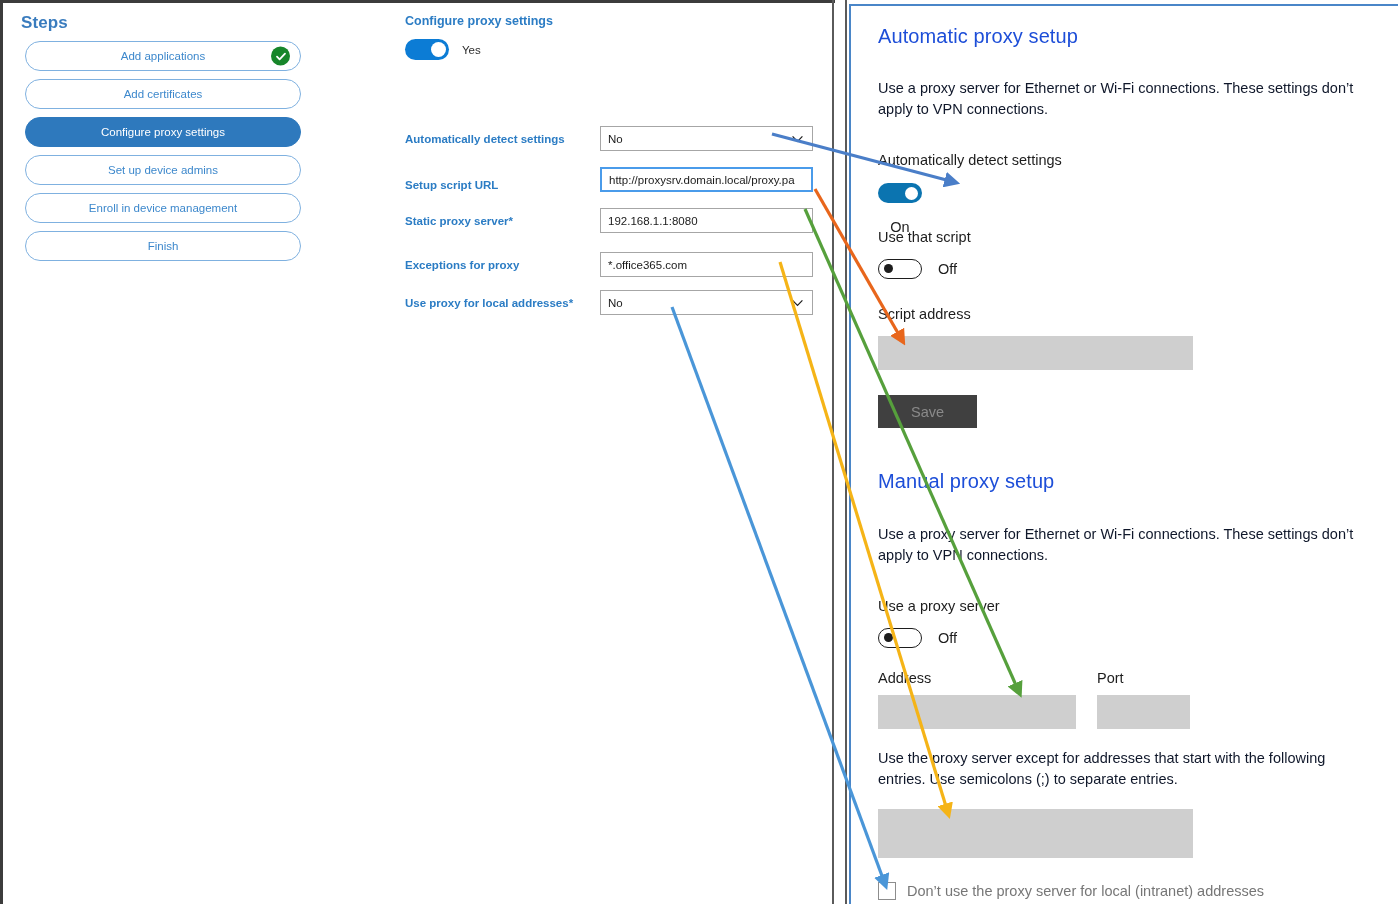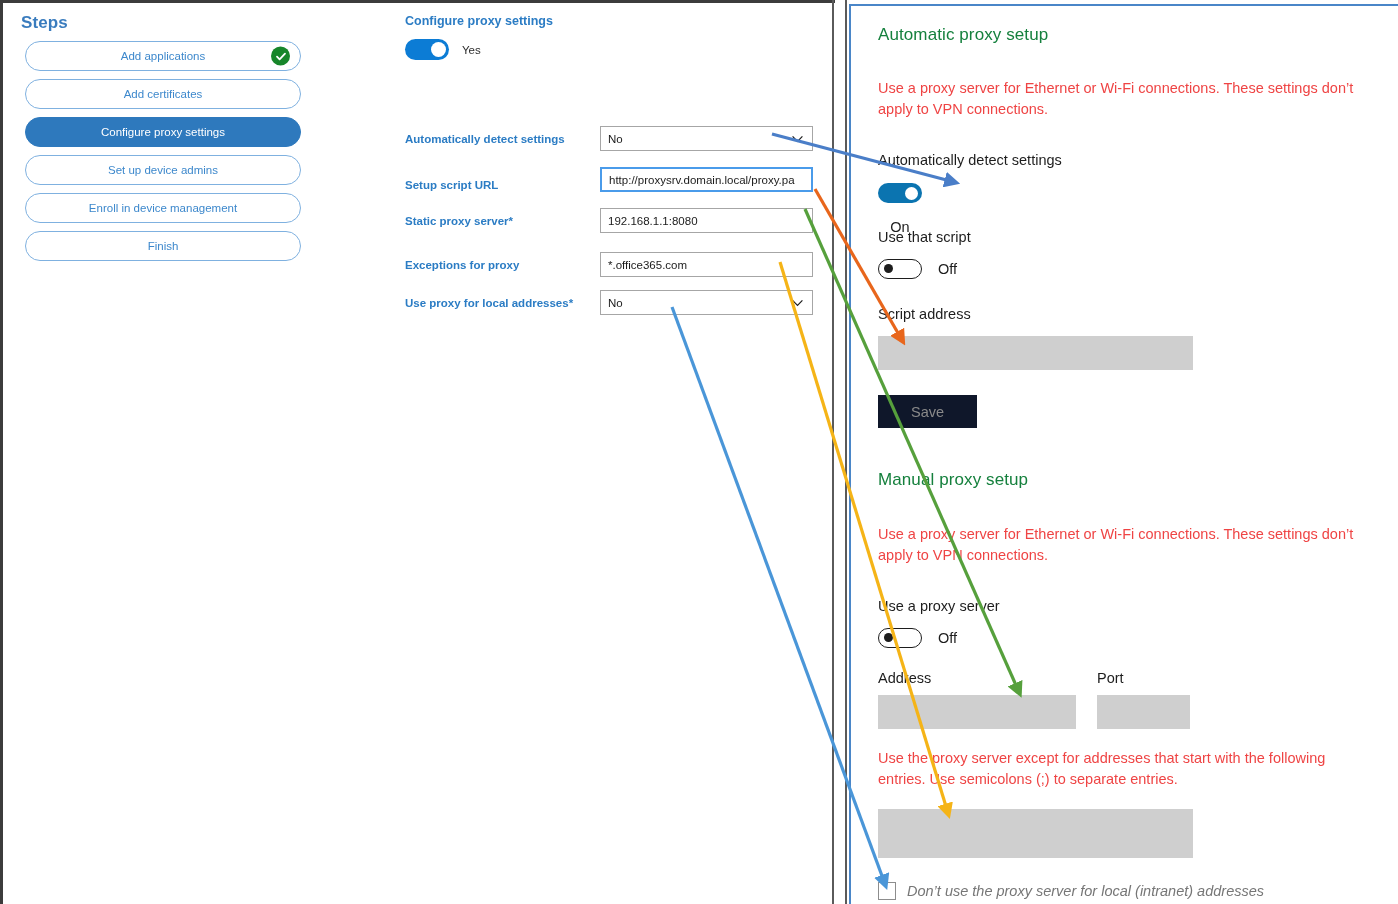--- a/index.html
+++ b/index.html
@@ -72,35 +72,35 @@
     font-size:11.5px;color:#1b1b1b;padding:0 7px;position:relative;
   }
   .ctl.focused{border:2px solid #4a9bea;}
   .ctl .chev{
     position:absolute;right:9px;top:50%;transform:translateY(-50%);
     width:11px;height:7px;
   }
 
   
   .ws{position:absolute;left:27px;color:#1a1a1a;}
-  .ws-h1{font-size:17px;font-weight:400;color:#15803d;letter-spacing:.1px;}
-  .ws-p{font-size:14.5px;line-height:21px;color:#ef4444;width:498px;}
+  .ws-h1{font-size:20px;font-weight:400;color:#1d4ed8;letter-spacing:.1px;}
+  .ws-p{font-size:14.5px;line-height:21px;color:#0f172a;width:498px;}
   .ws-lbl{font-size:14.5px;color:#1d1d1d;}
   .ws-tgl{
     width:44px;height:20px;border-radius:10px;position:relative;flex:none;
   }
   .ws-tgl.on{background:#0b74b0;}
   .ws-tgl.on .k{position:absolute;width:13px;height:13px;border-radius:50%;background:#fff;top:3.5px;right:4px;}
   .ws-tgl.off{background:#fff;border:1.6px solid #1d1d1d;box-sizing:border-box;}
   .ws-tgl.off .k{position:absolute;width:9px;height:9px;border-radius:50%;background:#1d1d1d;top:4px;left:5px;}
   .ws-tgl-row{display:flex;align-items:center;gap:16px;}
   .ws-tgl-txt{font-size:14.5px;color:#1d1d1d;}
   .ws-box{background:#cfcfcf;}
   .ws-btn{
-    background:#0f172a;color:#8a8a8a;font-size:14.5px;
+    background:#404040;color:#8a8a8a;font-size:14.5px;
     display:flex;align-items:center;justify-content:center;
   }
   .ws-check{
     width:18px;height:18px;border:1.6px solid #8d8d8d;background:#fff;box-sizing:border-box;
   }
   .ws-check-row{display:flex;align-items:center;gap:11px;}
   .ws-check-lbl{font-size:14.5px;color:#767676;}
 
   
   #arrows{position:absolute;left:0;top:0;width:1398px;height:904px;pointer-events:none;}
@@ -237,21 +237,21 @@
   </div>
 
   <div class="ws ws-lbl" style="top:664px;">Address</div>
   <div class="ws ws-box" style="top:689px;width:198px;height:34px;"></div>
   <div class="ws ws-lbl" style="top:664px;left:246px;">Port</div>
   <div class="ws ws-box" style="top:689px;left:246px;width:93px;height:34px;"></div>
 
   <div class="ws ws-p" style="top:742px;">Use the proxy server except for addresses that start with the following entries. Use semicolons (;) to separate entries.</div>
   <div class="ws ws-box" style="top:803px;width:315px;height:49px;"></div>
 
-  <div class="ws ws-check-row" style="top:876px;font-style:italic;">
+  <div class="ws ws-check-row" style="top:876px;">
     <span class="ws-check"></span>
     <span class="ws-check-lbl">Don’t use the proxy server for local (intranet) addresses</span>
   </div>
 </div>
 
 <svg id="arrows" viewBox="0 0 1398 904">
   <defs>
     <marker id="mb1" markerWidth="5" markerHeight="5" refX="3" refY="2.5" orient="auto">
         <path d="M0,0 L5,2.5 L0,5 z" fill="#4a7ec8"></path>
       </marker>

